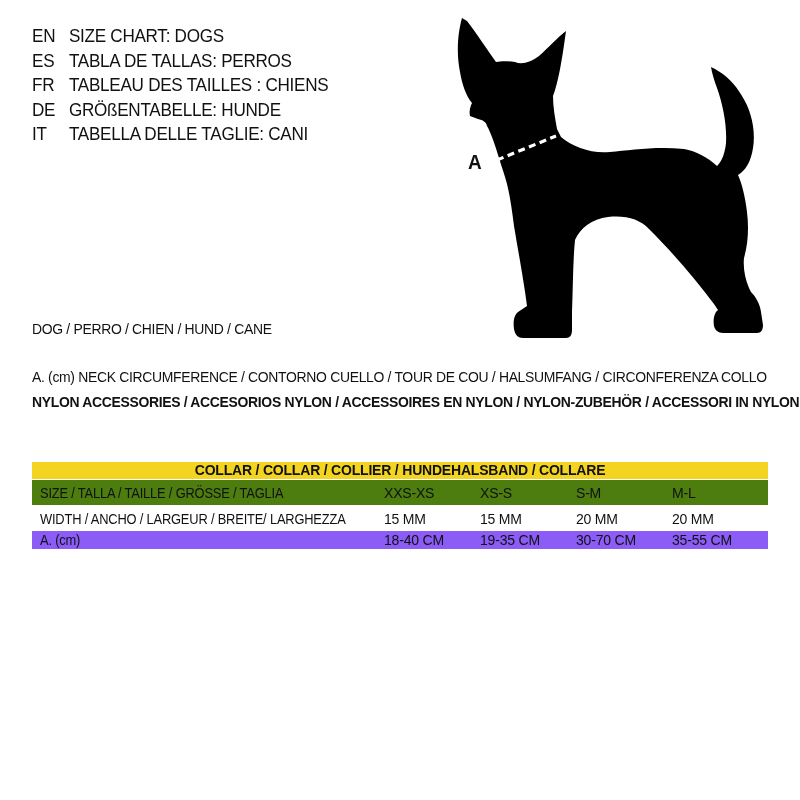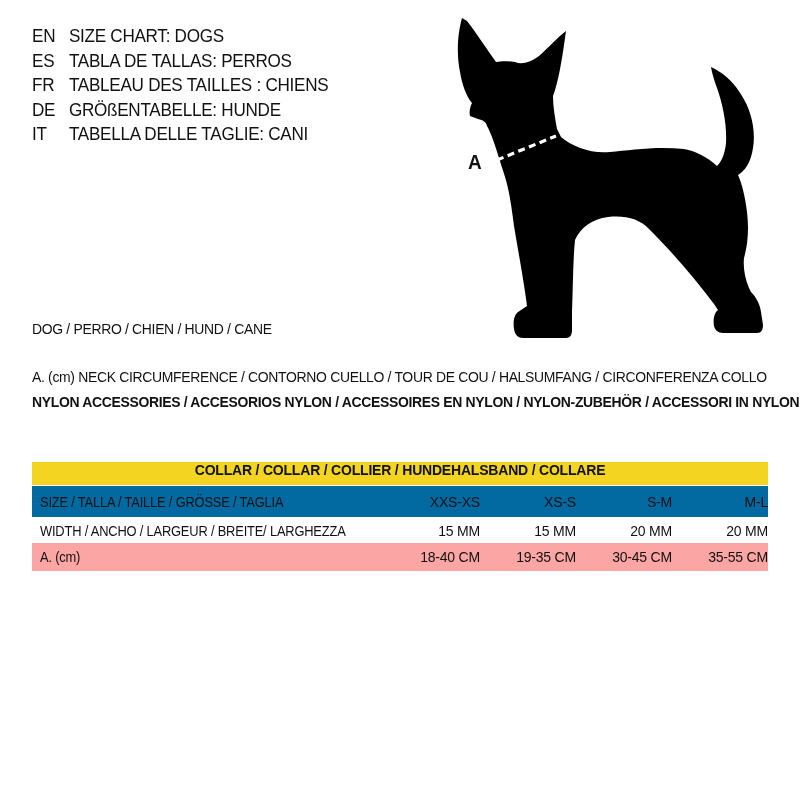--- a/index.html
+++ b/index.html
@@ -76,39 +76,39 @@
     letter-spacing: -0.2px;
   }
   .t-row {
     display: grid;
     grid-template-columns: 352px 96px 96px 96px 96px;
     align-items: center;
     white-space: nowrap;
   }
   .t-title {
     display: block;
-    height: 23px;
+    height: 17px;
     line-height: 17px;
     background: #F3D521;
     text-align: center;
     font-weight: bold;
     margin-bottom: 1px;
   }
-  .t-size  { height: 31px; background: #0369a1; margin-bottom: 1px; }
+  .t-size  { height: 25px; background: #4d7c0f; margin-bottom: 1px; }
   .t-width { height: 25px; background: #ffffff; }
-  .t-acm   { height: 28px; background: #fca5a5; }
+  .t-acm   { height: 18px; background: #8b5cf6; }
   .t-label {
     padding-left: 8px;
   }
   .t-label span {
     display: inline-block;
     transform: scaleX(0.92);
     transform-origin: 0 50%;
   }
-  .t-val { text-align: right; }
+  .t-val { text-align: left; }
 </style>
 </head>
 <body>
 
 <div class="page">
 
   <section class="lang-block">
     <div class="lang-row">
       <span class="lang-code">EN</span>
       <span class="lang-label">SIZE CHART: DOGS</span>
@@ -209,18 +209,18 @@
       <span class="t-val">15 MM</span>
       <span class="t-val">15 MM</span>
       <span class="t-val">20 MM</span>
       <span class="t-val">20 MM</span>
     </div>
 
     <div class="t-row t-acm">
       <span class="t-label"><span>A. (cm)</span></span>
       <span class="t-val">18-40 CM</span>
       <span class="t-val">19-35 CM</span>
-      <span class="t-val">30-45 CM</span>
+      <span class="t-val">30-70 CM</span>
       <span class="t-val">35-55 CM</span>
     </div>
   </div>
 
 </div>
 
 </body></html>

